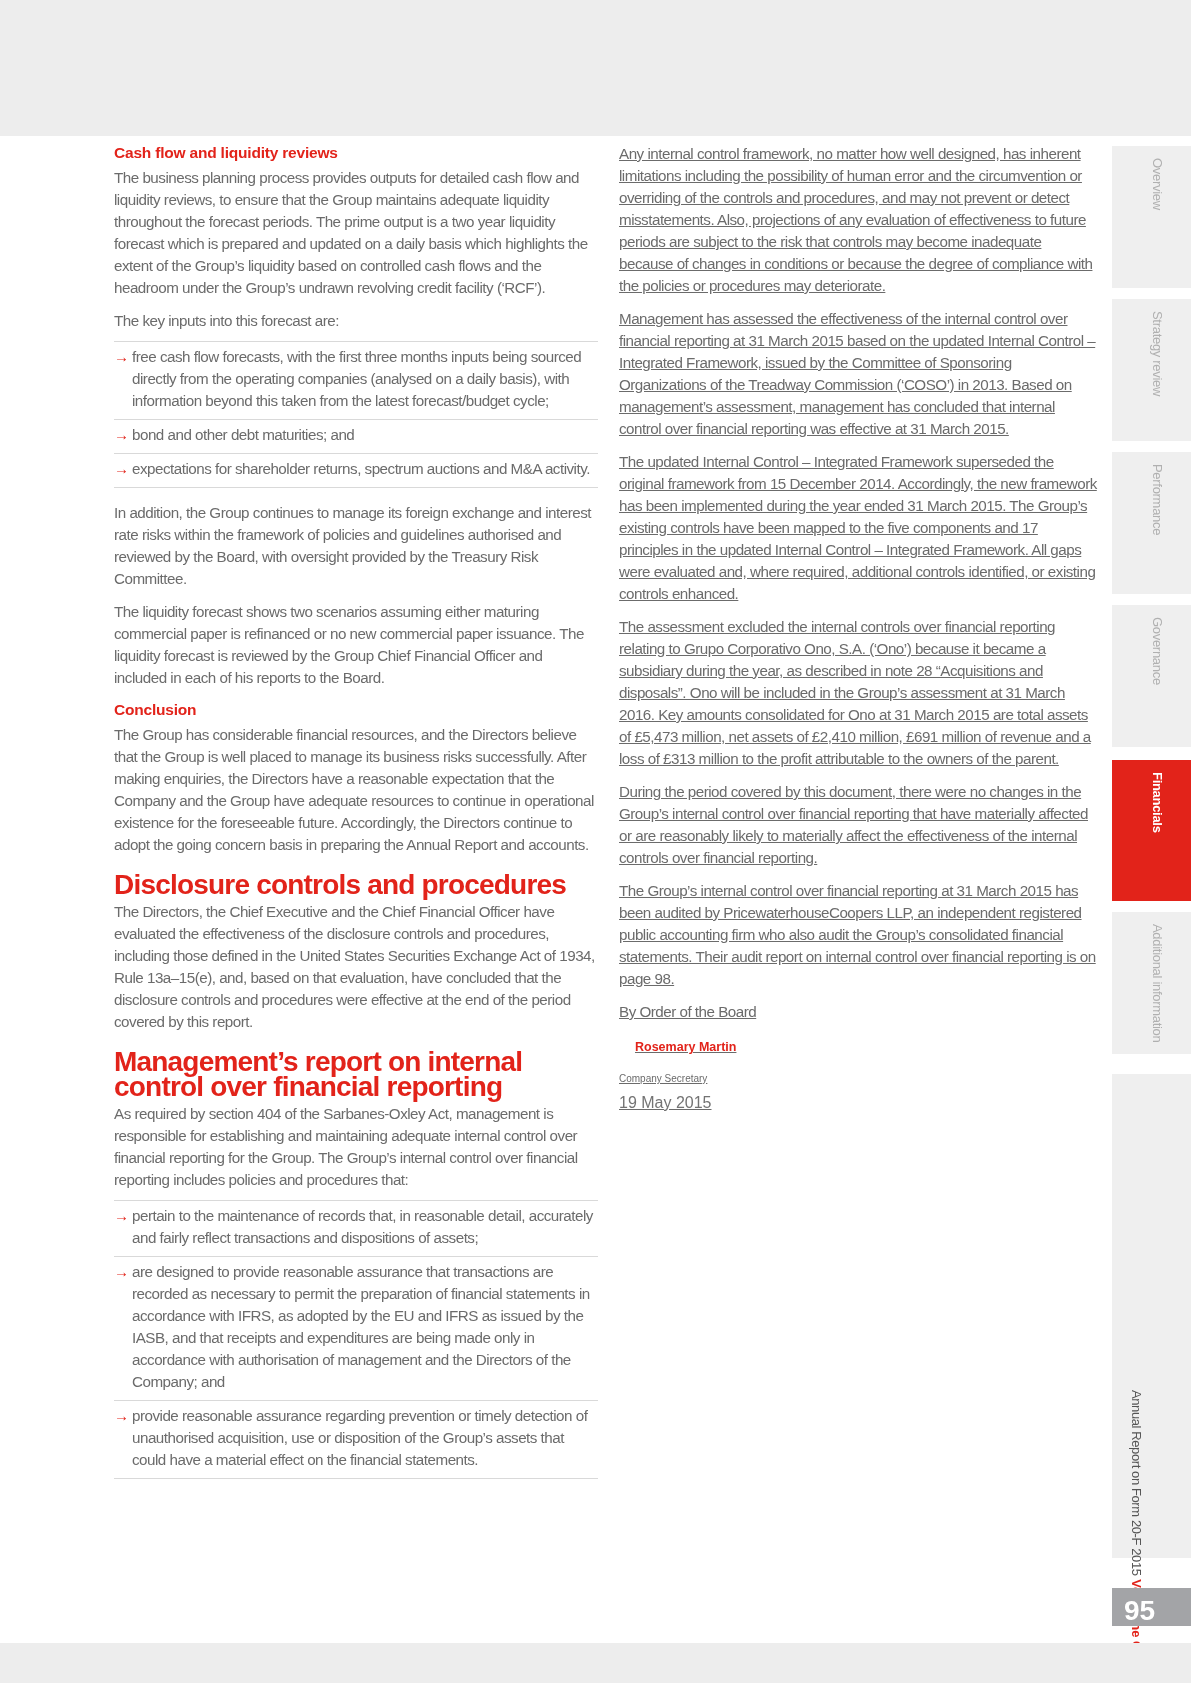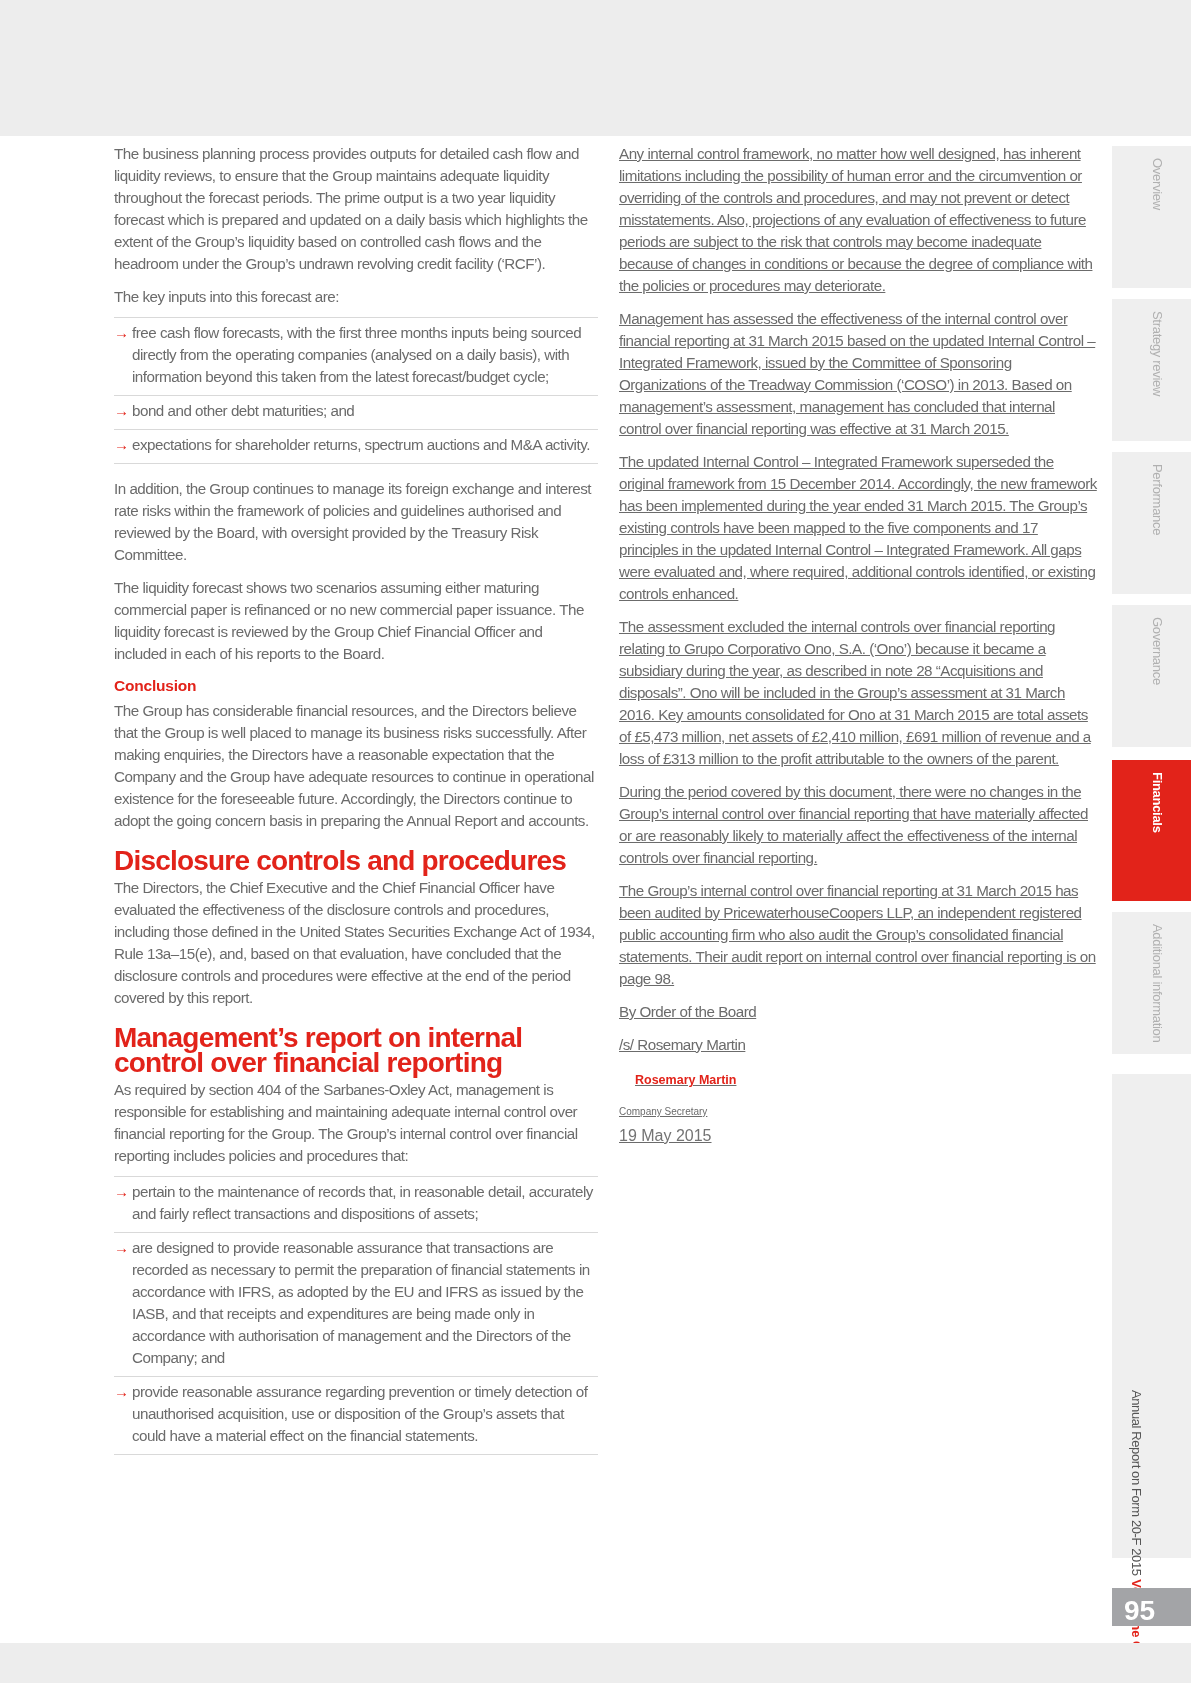--- a/index.html
+++ b/index.html
@@ -48,20 +48,21 @@
     position:absolute; left:1112px; top:1588px; width:79px; height:38px; background:#a3a4a7;
     color:#ffffff; font-weight:bold; font-size:28px; line-height:45px; padding-left:12px; box-sizing:border-box;
   }
 </style>
 </head>
 <body>
 
 <div class="band-top"></div>
 
 <div class="col col-left">
+  <h3 class="subhead">Cash flow and liquidity reviews</h3>
   <p class="p">The business planning process provides outputs for detailed cash flow and liquidity reviews, to ensure that the Group maintains adequate liquidity throughout the forecast periods. The prime output is a two year liquidity forecast which is prepared and updated on a daily basis which highlights the extent of the Group’s liquidity based on controlled cash flows and the headroom under the Group’s undrawn revolving credit facility (‘RCF’).</p>
   <p class="p">The key inputs into this forecast are:</p>
   <ul class="arrows">
     <li><span class="arr">→</span><span>free cash flow forecasts, with the first three months inputs being sourced directly from the operating companies (analysed on a daily basis), with information beyond this taken from the latest forecast/budget cycle;</span></li>
     <li><span class="arr">→</span><span>bond and other debt maturities; and</span></li>
     <li><span class="arr">→</span><span>expectations for shareholder returns, spectrum auctions and M&amp;A activity.</span></li>
   </ul>
   <p class="p">In addition, the Group continues to manage its foreign exchange and interest rate risks within the framework of policies and guidelines authorised and reviewed by the Board, with oversight provided by the Treasury Risk Committee.</p>
   <p class="p">The liquidity forecast shows two scenarios assuming either maturing commercial paper is refinanced or no new commercial paper issuance. The liquidity forecast is reviewed by the Group Chief Financial Officer and included in each of his reports to the Board.</p>
   <h3 class="subhead">Conclusion</h3>
@@ -78,21 +79,20 @@
 </div>
 
 <div class="col col-right">
   <p class="p">Any internal control framework, no matter how well designed, has inherent limitations including the possibility of human error and the circumvention or overriding of the controls and procedures, and may not prevent or detect misstatements. Also, projections of any evaluation of effectiveness to future periods are subject to the risk that controls may become inadequate because of changes in conditions or because the degree of compliance with the policies or procedures may deteriorate.</p>
   <p class="p">Management has assessed the effectiveness of the internal control over financial reporting at 31 March 2015 based on the updated Internal Control – Integrated Framework, issued by the Committee of Sponsoring Organizations of the Treadway Commission (‘COSO’) in 2013. Based on management’s assessment, management has concluded that internal control over financial reporting was effective at 31 March 2015.</p>
   <p class="p">The updated Internal Control – Integrated Framework superseded the original framework from 15 December 2014. Accordingly, the new framework has been implemented during the year ended 31 March 2015. The Group’s existing controls have been mapped to the five components and 17 principles in the updated Internal Control – Integrated Framework. All gaps were evaluated and, where required, additional controls identified, or existing controls enhanced.</p>
   <p class="p">The assessment excluded the internal controls over financial reporting relating to Grupo Corporativo Ono, S.A. (‘Ono’) because it became a subsidiary during the year, as described in note 28 “Acquisitions and disposals”. Ono will be included in the Group’s assessment at 31 March 2016. Key amounts consolidated for Ono at 31 March 2015 are total assets of £5,473 million, net assets of £2,410 million, £691 million of revenue and a loss of £313 million to the profit attributable to the owners of the parent.</p>
   <p class="p">During the period covered by this document, there were no changes in the Group’s internal control over financial reporting that have materially affected or are reasonably likely to materially affect the effectiveness of the internal controls over financial reporting.</p>
   <p class="p">The Group’s internal control over financial reporting at 31 March 2015 has been audited by PricewaterhouseCoopers LLP, an independent registered public accounting firm who also audit the Group’s consolidated financial statements. Their audit report on internal control over financial reporting is on page 98.</p>
   <p class="p">By Order of the Board</p>
-  <p class="p">/s/ Rosemary Martin</p>
   <p class="sig-name">Rosemary Martin</p>
   <p class="sig-role">Company Secretary</p>
   <p class="sig-date">19 May 2015</p>
 </div>
 
 <div class="tab" style="top:146px;height:142px;">
   <span class="lbl">Overview</span>
 </div>
 <div class="tab" style="top:299px;height:142px;">
   <span class="lbl">Strategy review</span>

